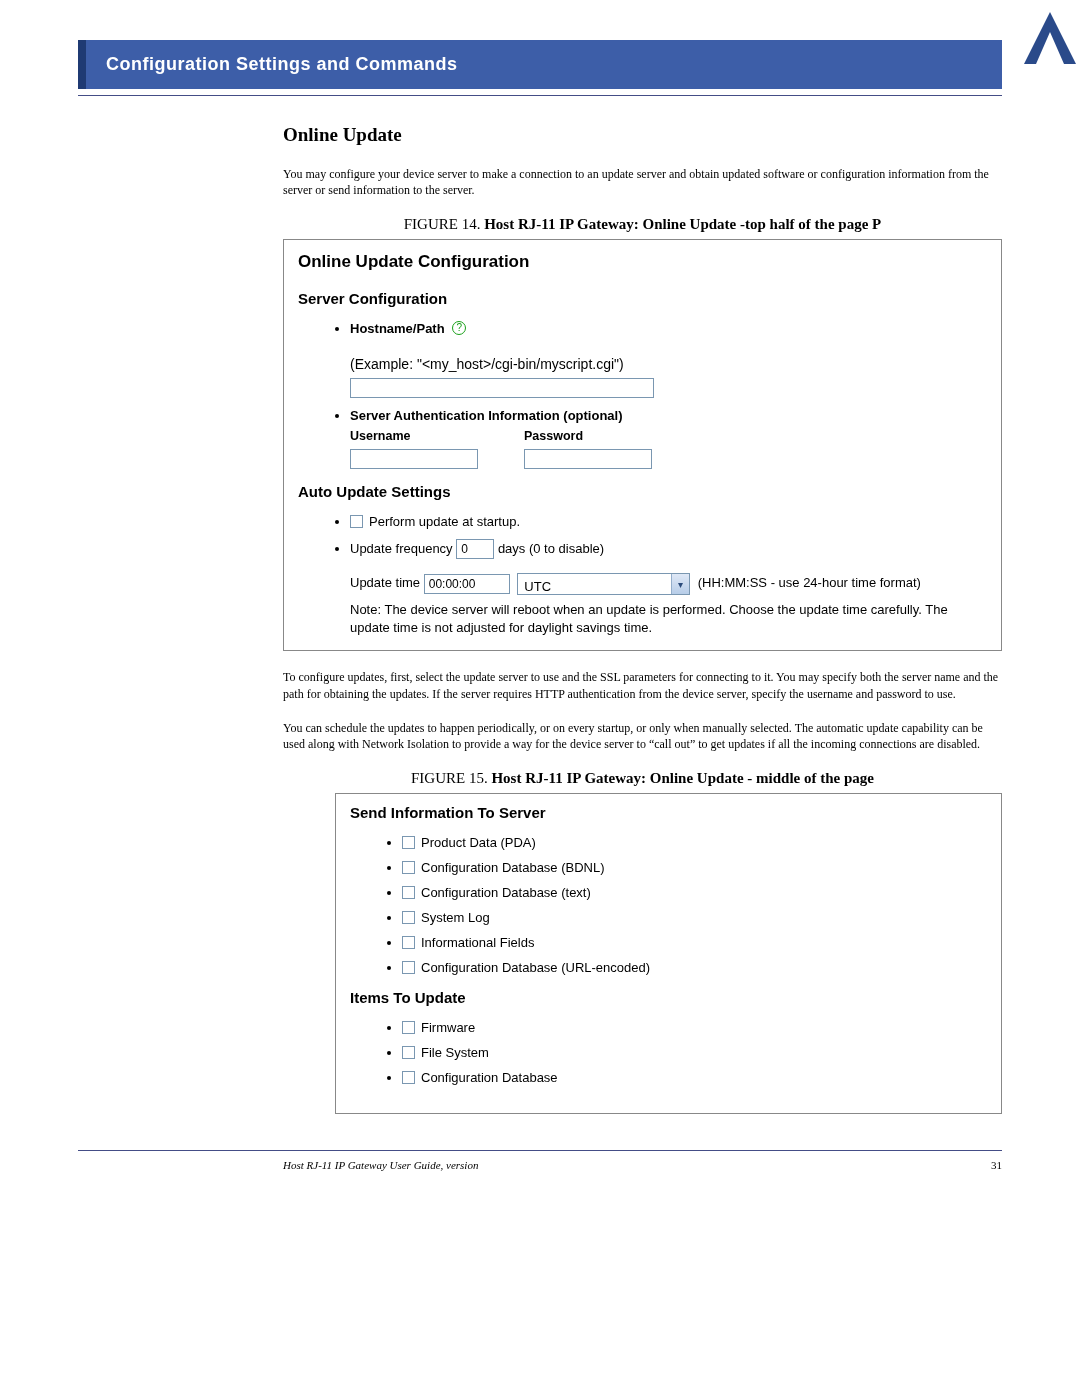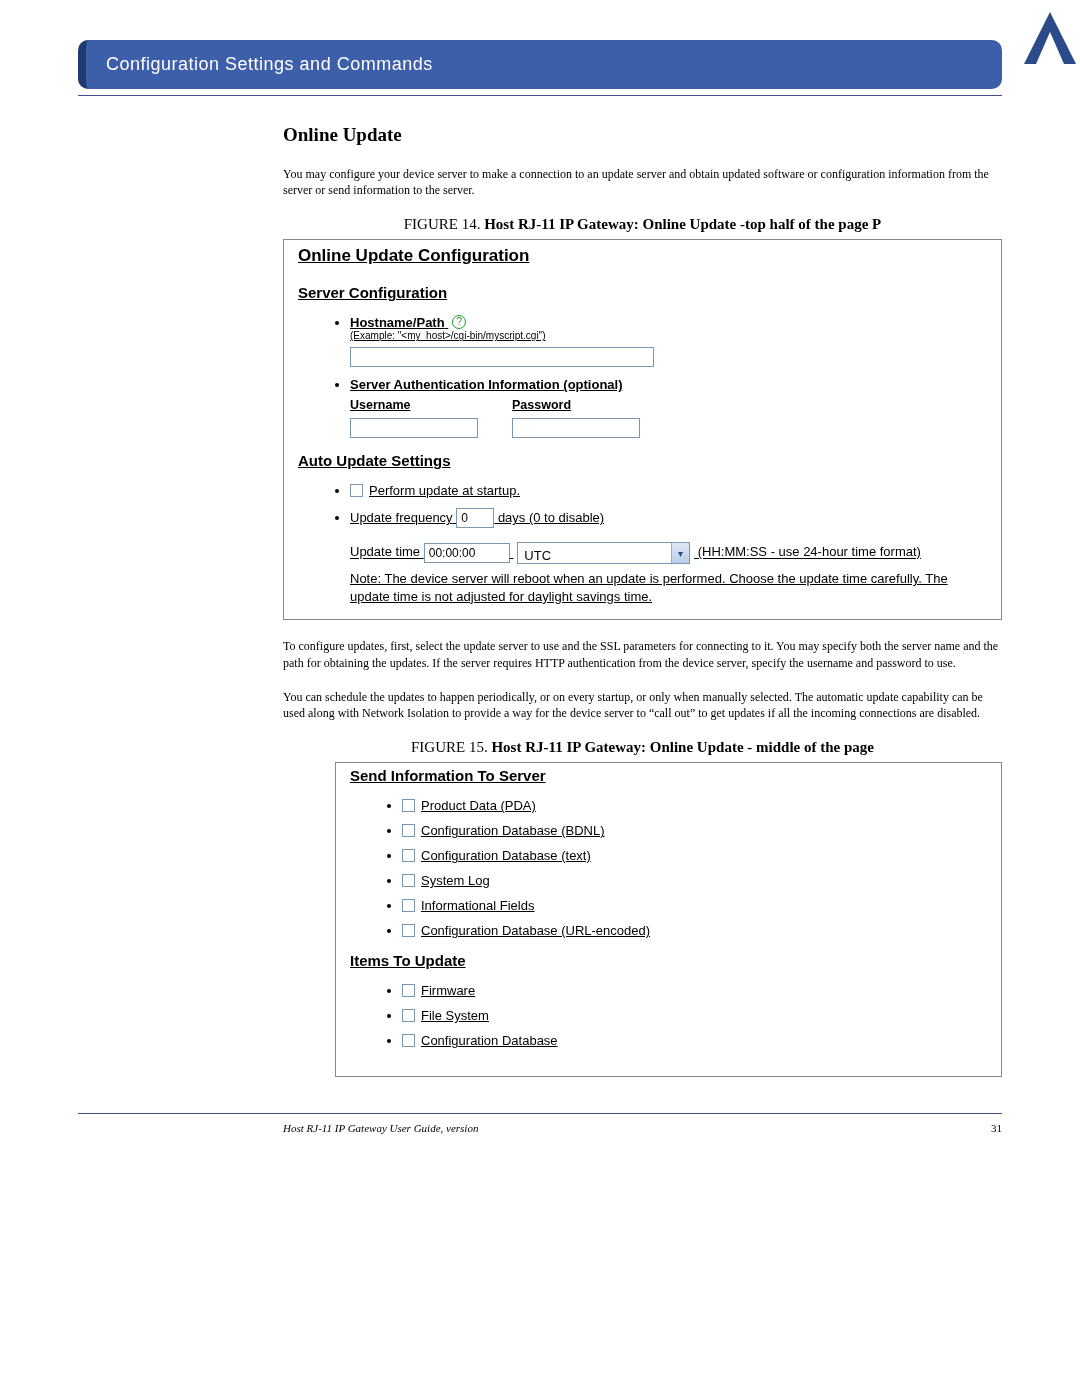--- a/index.html
+++ b/index.html
@@ -13,26 +13,25 @@
   }
   .page {
     padding: 40px 78px 30px 78px;
     position: relative;
   }
   .blue-bar {
     position: relative;
     background: #3d5ea8;
     color: #fff;
     font-size: 18px;
-    font-weight: normal;
+    font-weight: bold;
     letter-spacing: 0.5px;
     padding: 14px 0 14px 20px;
     border-left: 8px solid #1f3a73;
     margin-bottom: 6px;
-    border-radius: 10px;
   }
   .logo {
     position: absolute;
     right: 0;
     top: 8px;
     width: 60px;
     height: 60px;
   }
   .logo svg { width: 60px; height: 60px; }
   .thin-rule {
@@ -59,26 +58,25 @@
     font-family: "Times New Roman", Times, serif;
     font-size: 15px;
     font-weight: bold;
     text-align: center;
     margin: 8px 0 6px 0;
   }
   .fig-label { font-weight: normal; }
   .screenshot {
     border: 1px solid #888;
     background: #fff;
-    padding: 4px 14px 14px 14px;
+    padding: 10px 14px 14px 14px;
     margin-bottom: 18px;
     font-family: Arial, Helvetica, sans-serif;
     font-size: 13px;
     color: #000;
-    text-decoration: underline;
   }
   .ss-h1 {
     font-size: 17px;
     font-weight: bold;
     margin: 2px 0 18px 0;
   }
   .ss-h2 {
     font-size: 15px;
     font-weight: bold;
     margin: 0 0 14px 0;
@@ -87,23 +85,23 @@
     list-style: disc;
     margin: 0 0 14px 0;
     padding-left: 52px;
   }
   .screenshot ul > li {
     margin-bottom: 10px;
   }
   .li-label { font-weight: bold; }
   .li-sub {
     font-weight: normal;
-    font-size: 10px;
+    font-size: 14px;
     display: block;
-    margin-top: 0;
+    margin-top: 20px;
   }
   .help-icon {
     display: inline-block;
     width: 14px; height: 14px;
     border: 1px solid #1aa01a;
     border-radius: 50%;
     color: #1aa01a;
     font-size: 10px;
     line-height: 12px;
     text-align: center;
@@ -113,21 +111,21 @@
   .tx {
     border: 1px solid #7a97b1;
     background: #fff;
     height: 20px;
     font-size: 12px;
     padding: 1px 4px;
   }
   .tx-wide { width: 304px; display:block; margin-top:6px; }
   .row {
     display: flex;
-    gap: 34px;
+    gap: 46px;
     margin-top: 6px;
   }
   .col .lbl { font-weight: bold; font-size: 12.5px; display:block; margin-bottom:6px;}
   .tx-sm { width: 128px; }
   .cb {
     width: 13px; height: 13px;
     border: 1px solid #7a97b1;
     display: inline-block;
     vertical-align: -2px;
     margin-right: 6px;

